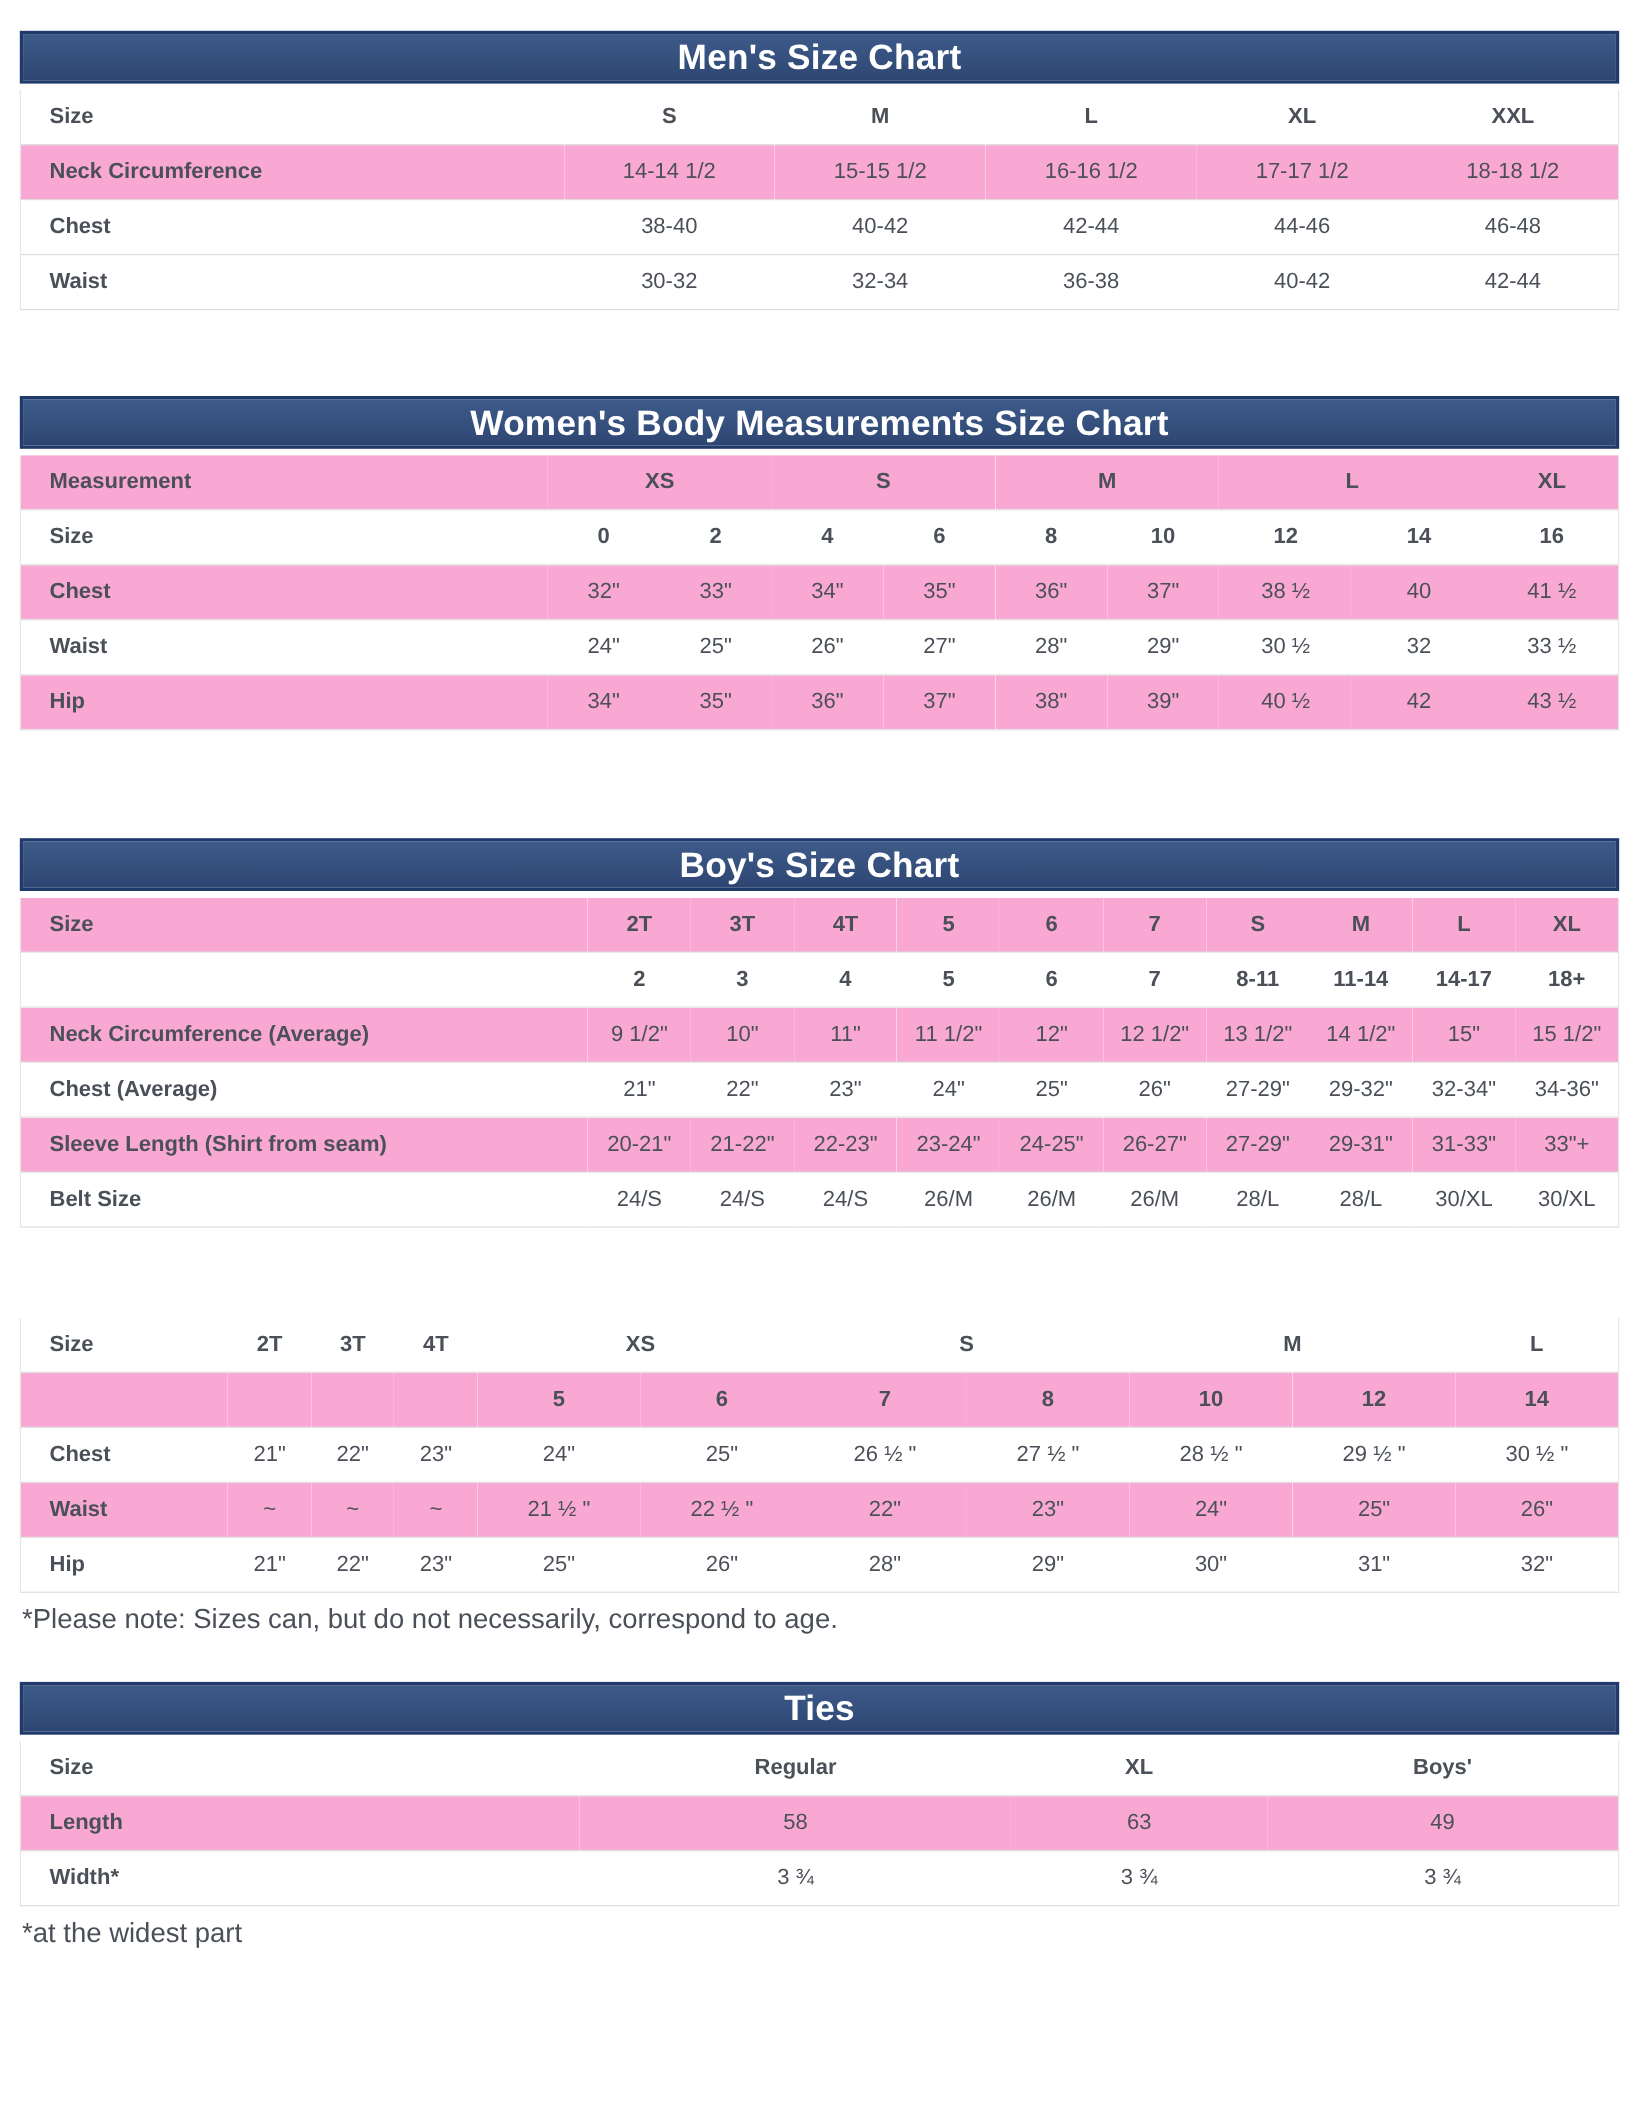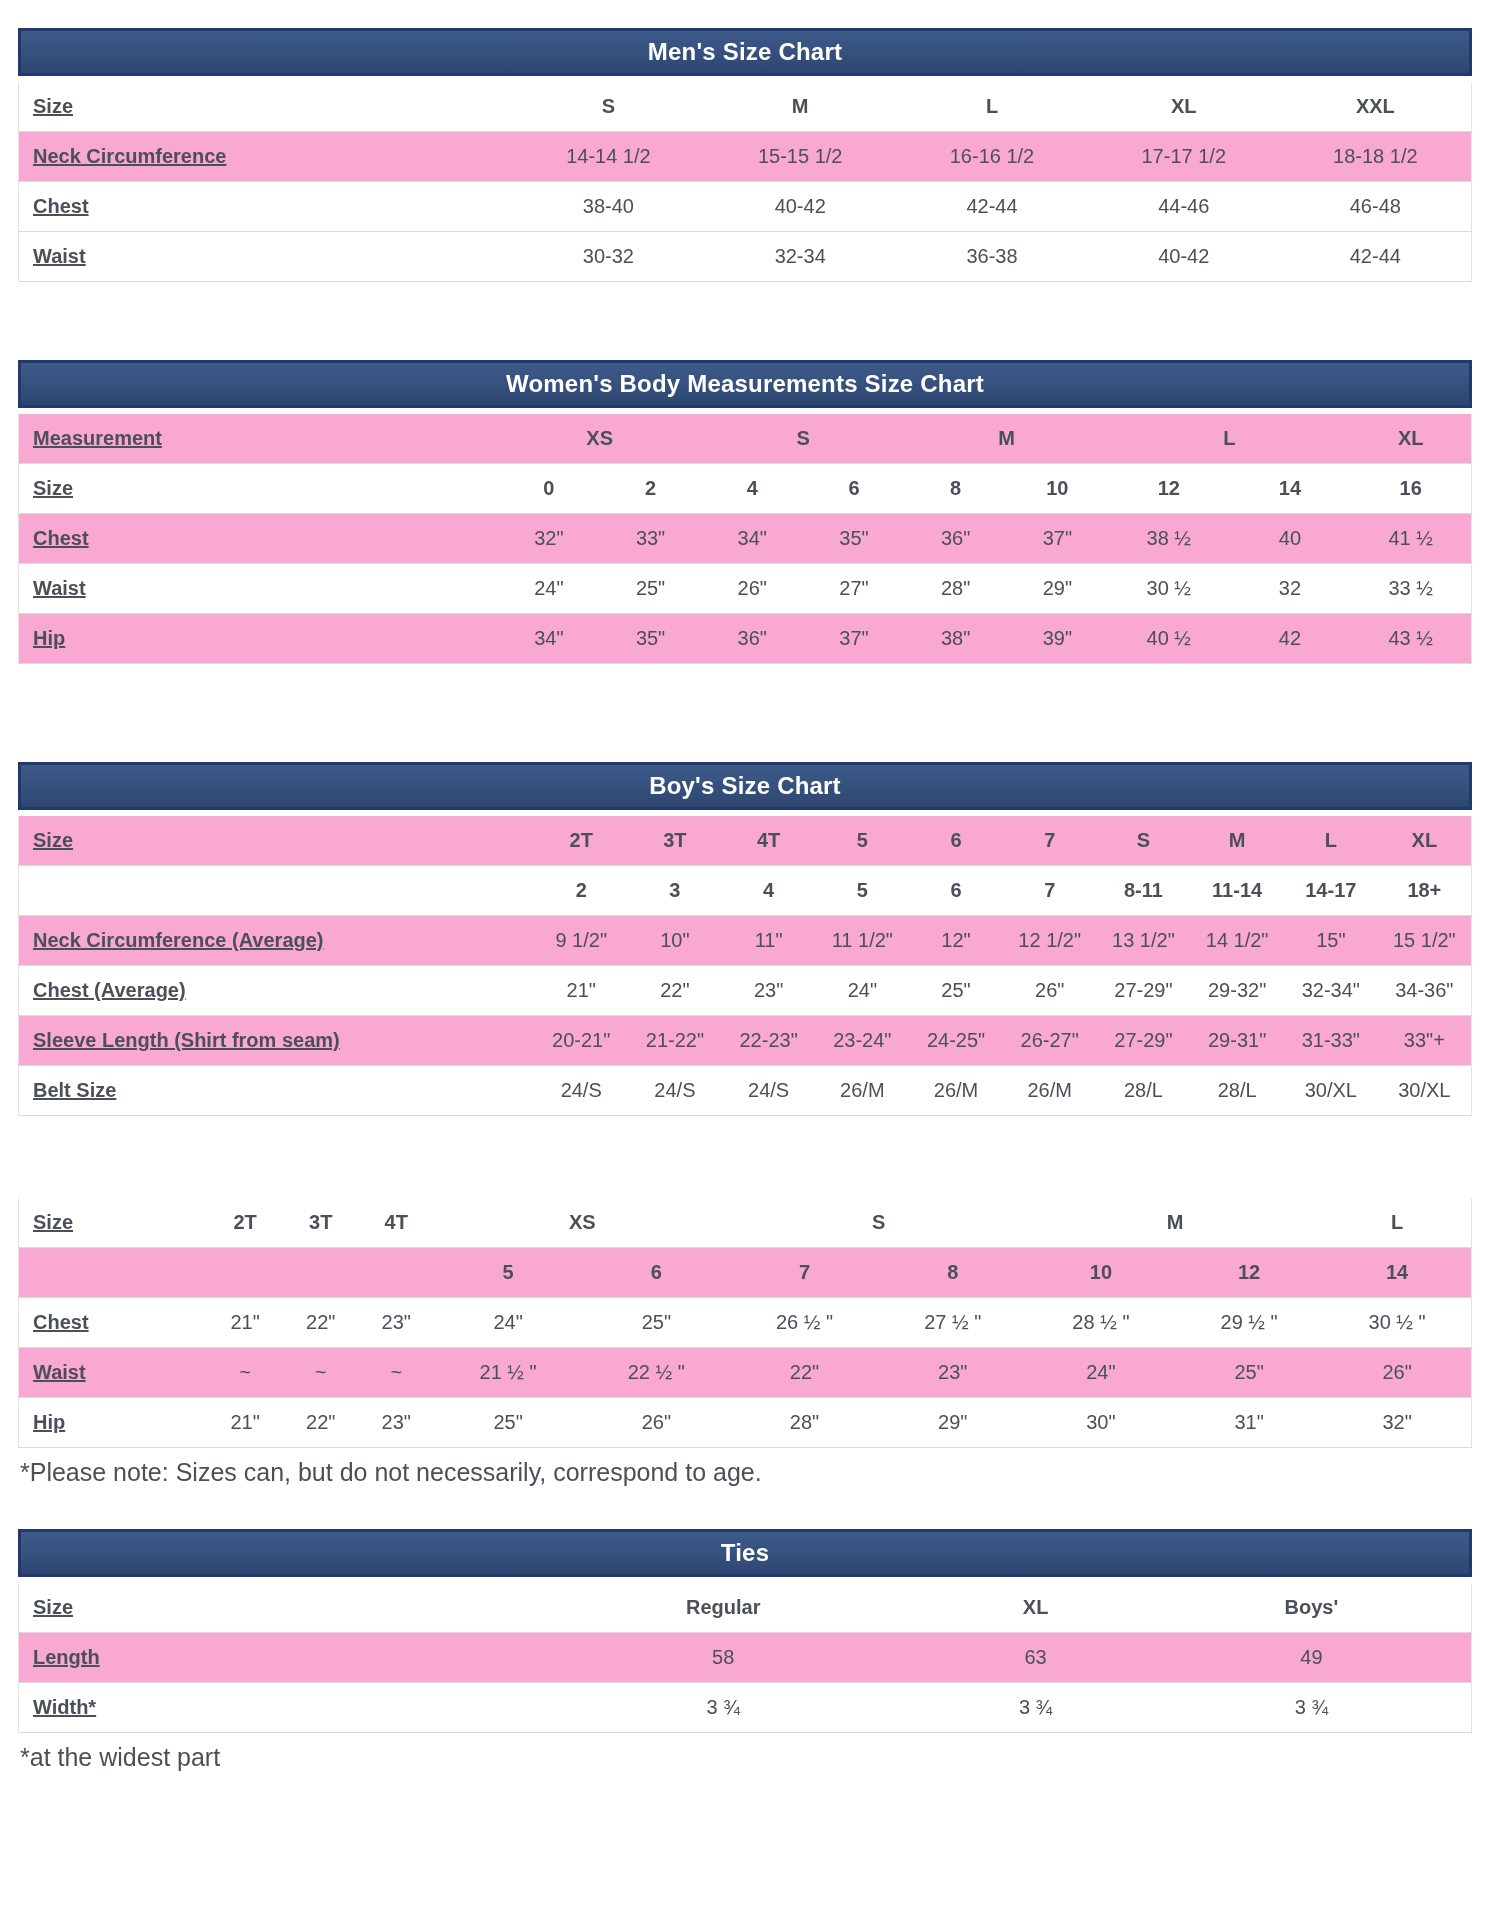--- a/index.html
+++ b/index.html
@@ -19,21 +19,21 @@
   .sec-women { margin-bottom: 98px; }
   .sec-boys  { margin-bottom: 82px; }
   .sec-girls { margin-bottom: 42px; }
   .sec-ties  { margin-bottom: 0; }
 
   .title-bar {
     background: linear-gradient(180deg, #3e5a89 0%, #35507d 55%, #2e4571 100%);
     border: 3px solid #203a6b;
     color: #ffffff;
     font-weight: bold;
-    font-size: 24px;
+    font-size: 32px;
     text-align: center;
     height: 42px;
     line-height: 42px;
     margin-bottom: 6px;
     letter-spacing: 0.2px;
   }
 
   table.size-table {
     width: 100%;
     border-collapse: collapse;
@@ -52,22 +52,21 @@
   table.size-table td {
     padding: 13px 6px;
     text-align: center;
     vertical-align: middle;
     overflow: hidden;
     white-space: nowrap;
   }
   table.size-table td.lbl {
     text-align: left;
     font-weight: bold;
-    padding-left: 14px;
-    text-decoration: underline;
+    padding-left: 26px;
   }
   table.size-table tr.hdr td {
     font-weight: bold;
   }
 
   .footnote {
     font-size: 25px;
     color: #4b5058;
     margin: 10px 0 0 2px;
     text-align: left;

